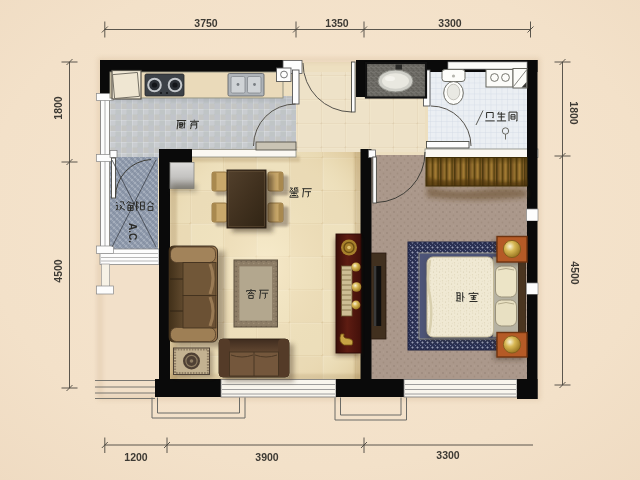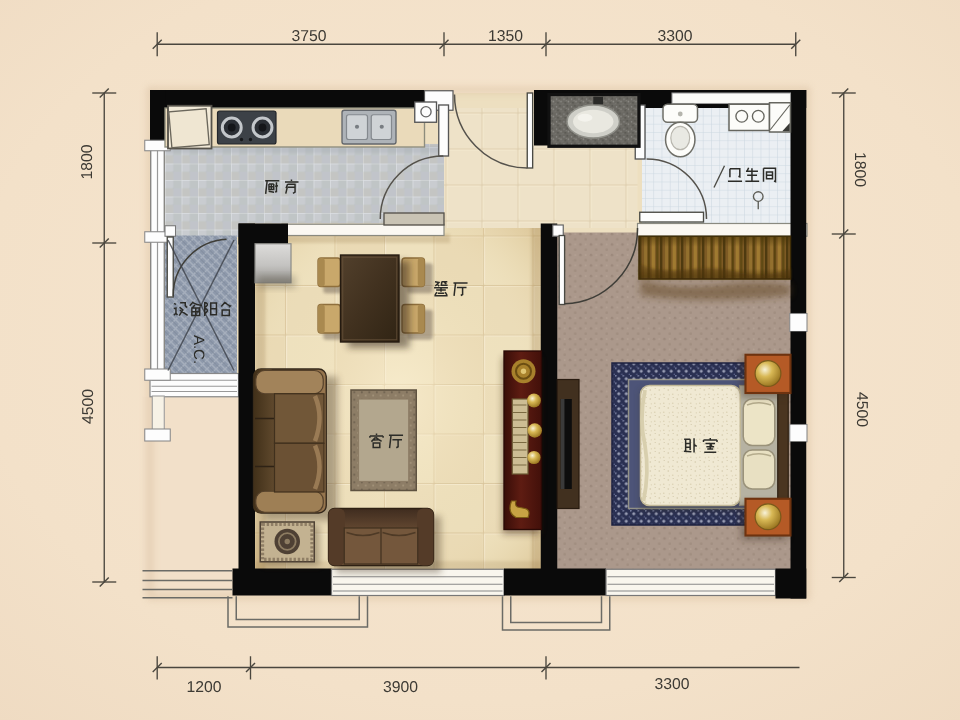--- a/index.html
+++ b/index.html
@@ -1,16 +1,16 @@
 <!DOCTYPE html>
 <html><head>
 <meta charset="utf-8">
 <style>
   html,body{margin:0;padding:0;background:#f3e2cb;font-family:"Liberation Sans",sans-serif;}
-  #stage{position:relative;width:640px;height:480px;overflow:hidden;}
+  #stage{position:relative;width:640px;height:480px;overflow:hidden;font-weight:bold;}
   svg{display:block;}
   text{font-family:"Liberation Sans",sans-serif;}
 </style>
 </head>
 <body>
 <div id="stage">
 <svg width="640" height="480" viewBox="0 0 640 480" shape-rendering="auto">
 <defs>
   <filter id="b1" x="-30%" y="-30%" width="160%" height="160%">
           <feGaussianBlur stdDeviation="1.2"></feGaussianBlur>

